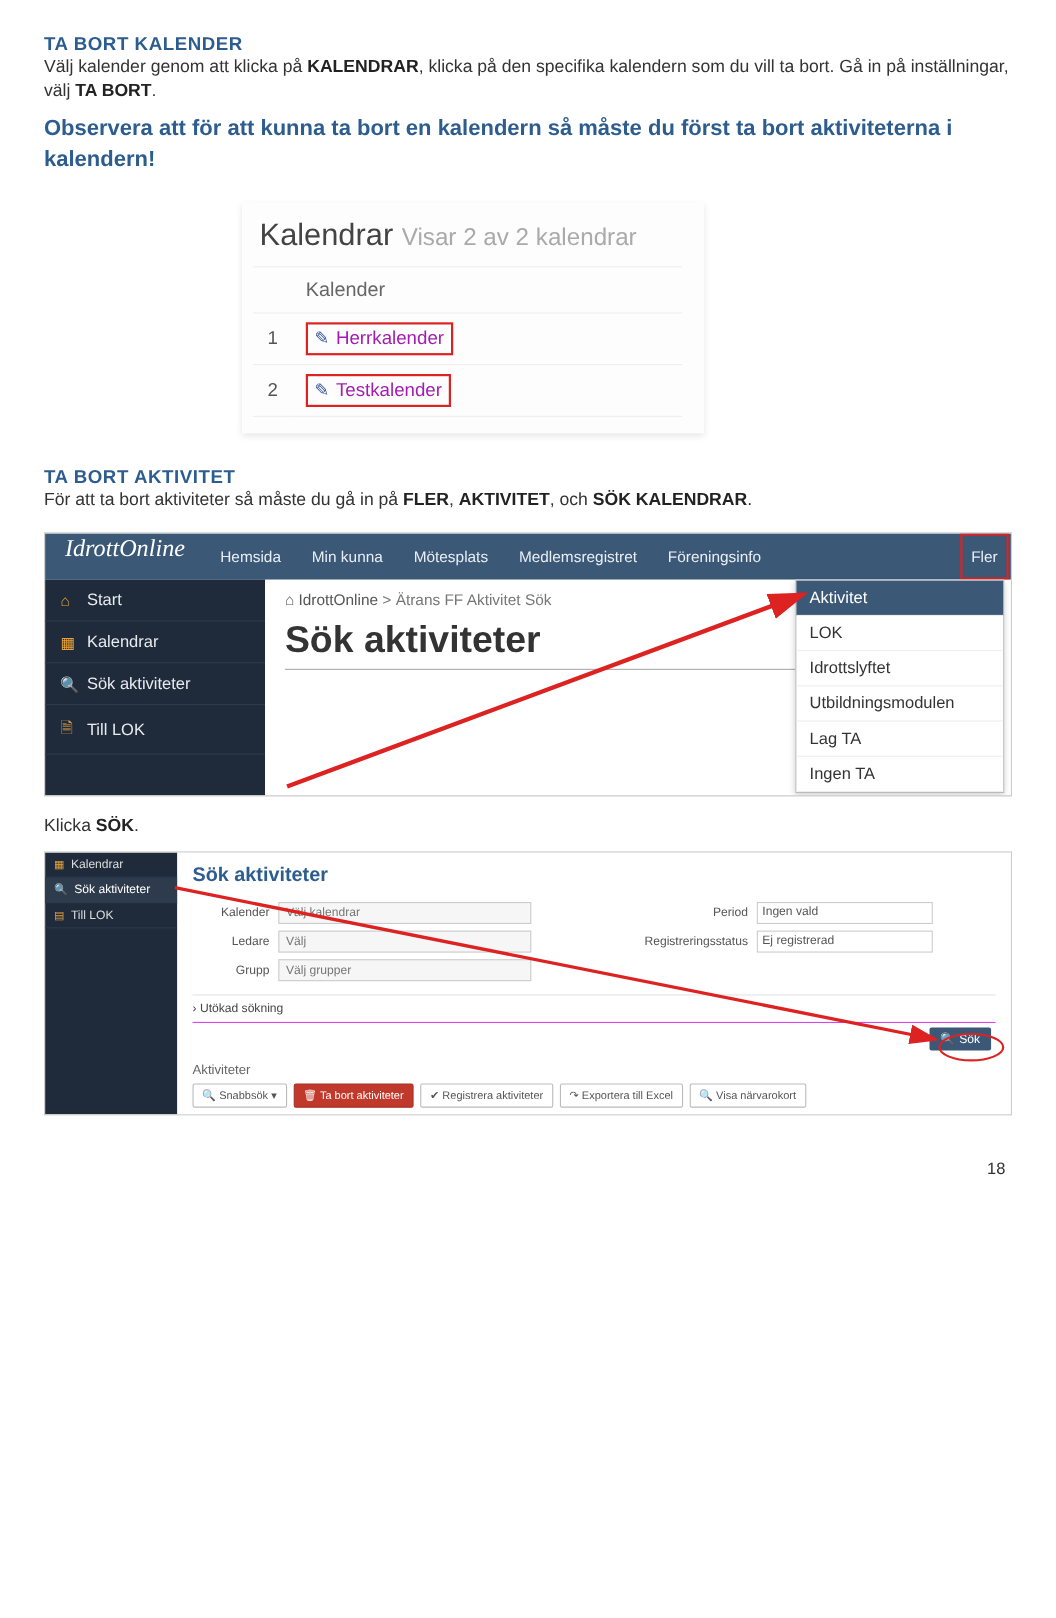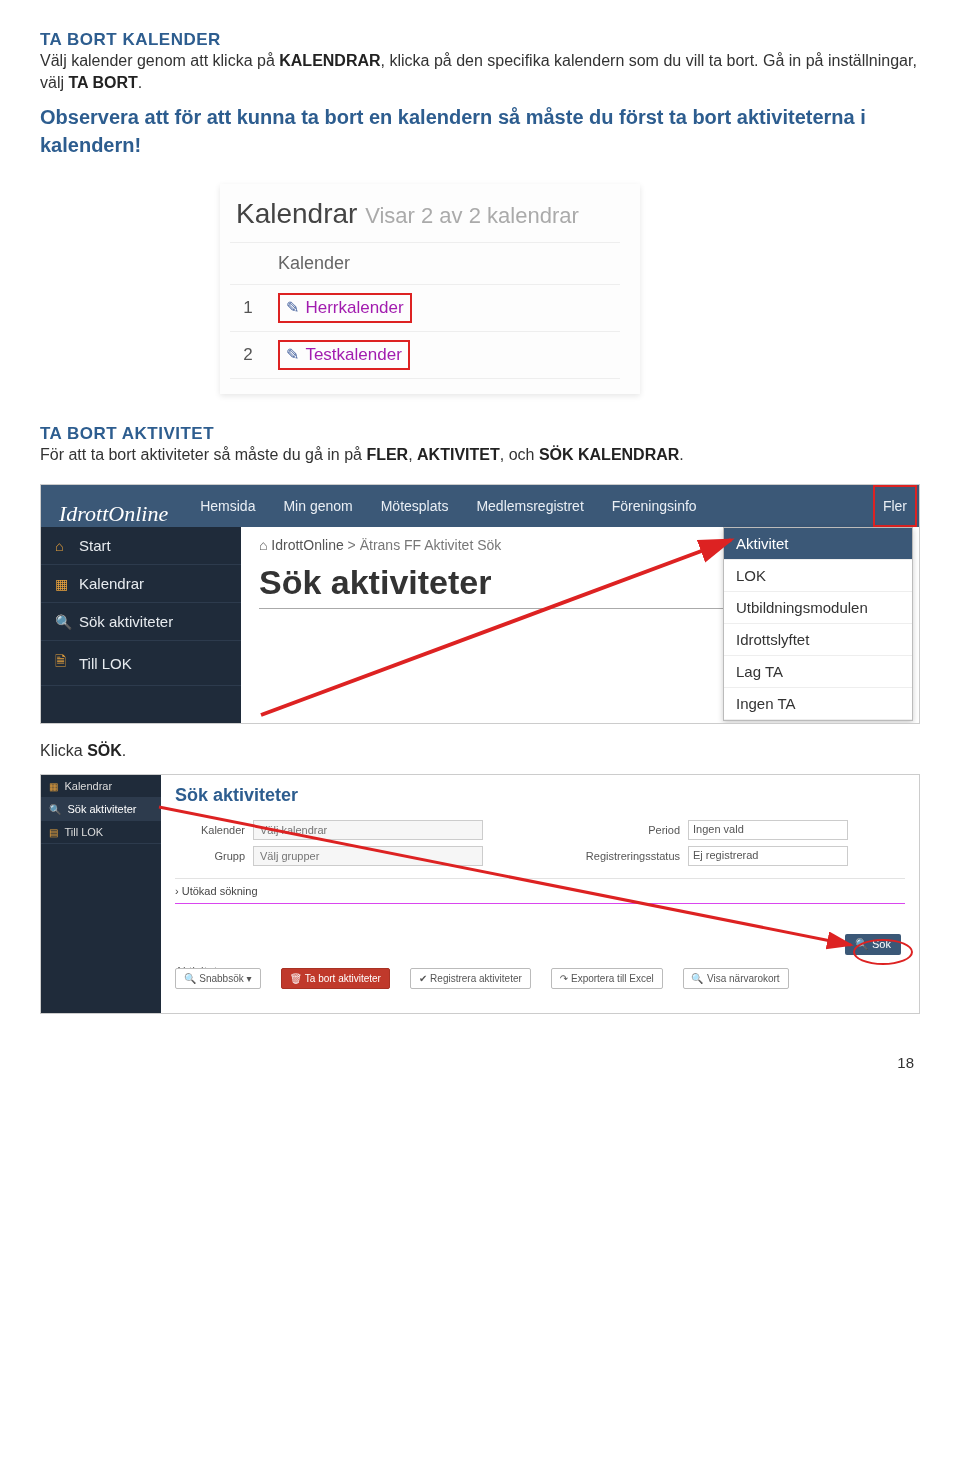--- a/index.html
+++ b/index.html
@@ -44,21 +44,21 @@
   .panel2 {
     margin: 18px 0 14px 0;
     background: #e5ecf2;
     border: 1px solid #ccc;
     position: relative;
     height: 240px;
     overflow: hidden;
   }
   .topnav {
     display: flex;
-    align-items: flex-end;
+    align-items: flex-start;
     background: #3b5877;
     height: 42px;
     color: #fff;
     font-size: 14px;
     position: relative;
   }
   .logo { font-family: Georgia, serif; font-style: italic; font-size: 22px; padding: 0 18px; color: #fff; }
   .topnav-item { padding: 0 14px; line-height: 42px; color: #e9eef4; }
   .topnav-item.highlight { border: 2px solid #d22; padding: 0 8px; line-height: 38px; margin-right: 2px; }
   .leftnav {
@@ -99,21 +99,21 @@
   .p3-main { position:absolute; left:120px; right:0; top:0; bottom:0; padding:6px 14px;}
   .p3-title { color:#2d5d8f; font-size:18px; font-weight:bold; margin:4px 0 14px 0;}
   .frow { display:flex; align-items:center; margin-bottom:6px; gap:8px;}
   .flabel-r { width:70px; text-align:right; color:#555; font-size:11px;}
   .finput { flex:0 0 230px; border:1px solid #ccc; background:#f6f6f6; color:#888; height:20px; padding:2px 6px; font-size:11px;}
   .fsel { flex:0 0 160px; border:1px solid #ccc; background:#fff; height:20px; font-size:11px; color:#555; padding:2px 4px;}
   .fcols { display:flex; justify-content:space-between; gap:40px;}
   .expand { color:#444; font-size:11px; padding:6px 0; border-top:1px solid #e3e3e3; border-bottom:1px solid #d946ef; margin-top:6px;}
   .sokbtn { position:absolute; right:18px; bottom:58px; background:#3b5877; color:#fff; font-size:11px; padding:4px 10px; border:none; border-radius:2px;}
   .aktiv-head { position:absolute; left:134px; bottom:34px; color:#666; font-size:12px;text-align:right;}
-  .btnrow { position:absolute; left:134px; right:14px; bottom:24px; display:flex; gap:20px;align-items:flex-end;}
+  .btnrow { position:absolute; left:134px; right:14px; bottom:6px; display:flex; gap:6px;align-items:flex-end;}
   .btn-sm { font-size:10px; padding:4px 8px; border-radius:2px; border:1px solid #bbb; background:#fff; color:#555;}
   .btn-sm.red { background:#c0392b; color:#fff; border-color:#a83224;}
   .redcircle { position:absolute; border:2px solid #d22; border-radius:50%; }
   .page-footer { text-align:right; padding-right:6px; font-size:15px; color:#333; margin-top:40px;}
 </style>
 </head>
 <body>
 
 <div class="heading">TA BORT KALENDER</div>
 <p class="body-text">
@@ -154,21 +154,21 @@
 
 <div class="heading">TA BORT AKTIVITET</div>
 <p class="body-text">
   <span>För att ta bort aktiviteter så måste du gå in på </span><span class="bold">FLER</span><span>, </span><span class="bold">AKTIVITET</span><span>, och </span><span class="bold">SÖK KALENDRAR</span><span>.</span>
 </p>
 
 <div class="panel2">
   <div class="topnav">
     <div class="logo">IdrottOnline</div>
     <div class="topnav-item">Hemsida</div>
-    <div class="topnav-item">Min genom</div>
+    <div class="topnav-item">Min kunna</div>
     <div class="topnav-item">Mötesplats</div>
     <div class="topnav-item">Medlemsregistret</div>
     <div class="topnav-item">Föreningsinfo</div>
     <div style="flex:1"></div>
     <div class="topnav-item highlight">Fler</div>
   </div>
   <div class="leftnav">
     <div class="leftnav-item">
         <span class="ic">⌂</span>
         <span>Start</span>
@@ -189,22 +189,22 @@
   <div class="mainarea">
     <div class="crumb">
       <span class="hm">⌂ IdrottOnline</span> &gt;
       <span>Ätrans FF   Aktivitet   Sök</span>
     </div>
     <div class="bigtitle">Sök aktiviteter</div>
   </div>
   <div class="dropdown">
     <div class="dd-item active">Aktivitet</div>
     <div class="dd-item">LOK</div>
+    <div class="dd-item">Idrottslyftet</div>
     <div class="dd-item">Utbildningsmodulen</div>
-    <div class="dd-item">Idrottslyftet</div>
     <div class="dd-item">Lag TA</div>
     <div class="dd-item">Ingen TA</div>
   </div>
   <svg class="arrow-svg" style="left:0;top:0;width:100%;height:100%;">
     <defs>
         <marker id="ah1" markerWidth="10" markerHeight="10" refX="8" refY="3" orient="auto">
           <path d="M0,0 L0,6 L9,3 z" fill="#d22"></path>
         </marker>
       </defs>
     <line x1="220" y1="230" x2="690" y2="55" stroke="#d22" stroke-width="4" marker-end="url(#ah1)"></line>
@@ -232,20 +232,24 @@
   </div>
   <div class="p3-main">
     <div class="p3-title">Sök aktiviteter</div>
     <div class="fcols">
       <div style="flex:1">
         <div class="frow">
             <div class="flabel-r">Kalender</div>
             <input class="finput" placeholder="Välj kalendrar" style="">
           </div>
         <div class="frow">
+            <div class="flabel-r">Ledare</div>
+            <input class="finput" placeholder="Välj" style="">
+          </div>
+        <div class="frow">
             <div class="flabel-r">Grupp</div>
             <input class="finput" placeholder="Välj grupper" style="">
           </div>
       </div>
       <div style="flex:1">
         <div class="frow">
             <div class="flabel-r" style="width:120px">Period</div>
             <div class="fsel">Ingen vald</div>
           </div>
         <div class="frow">

